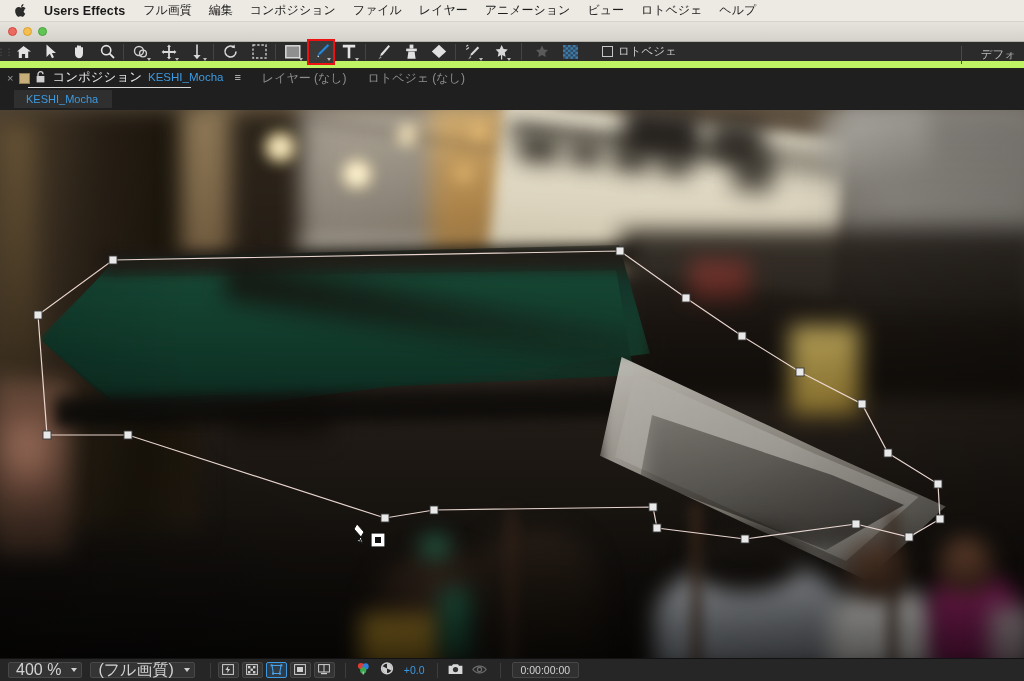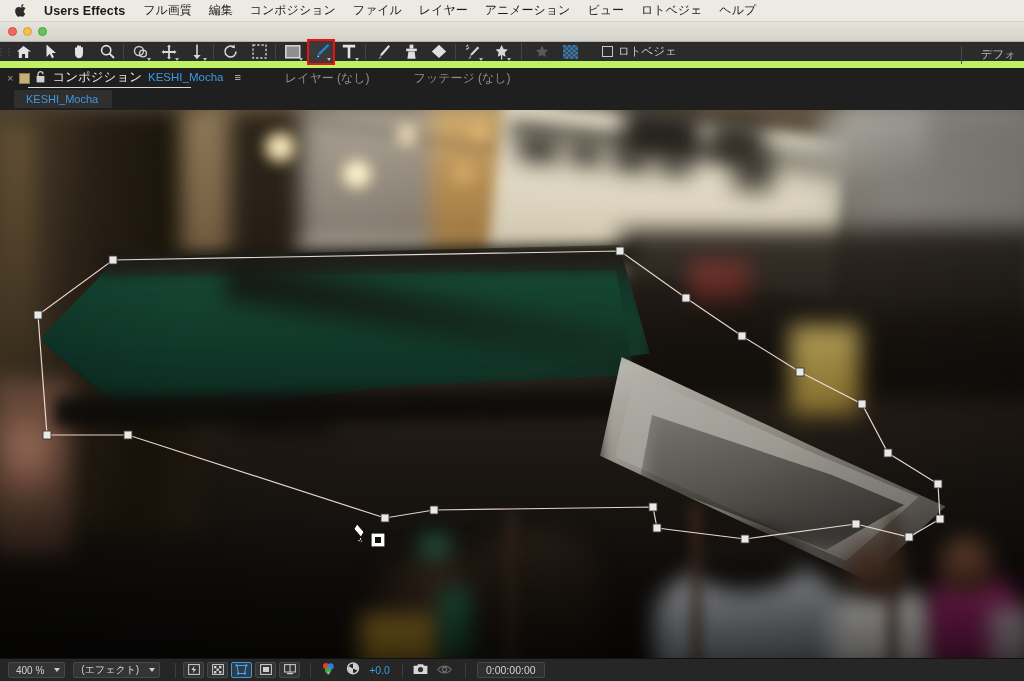--- a/index.html
+++ b/index.html
@@ -126,21 +126,21 @@
     position: relative; padding-bottom: 2px;
   }
   .tab-main .t1 { font-size: 12.5px; color: #e4e4e4; }
   .tab-main .t2 { font-size: 11.5px; color: #3d9ae0; }
   .tab-menu { color: #cfcfcf; font-size: 11px; margin-left: 5px; }
   .tab-underline {
     position: absolute; left: 28px; top: 87px; width: 163px; height: 2px;
     background: #d8d8d8;
   }
   .tab-dim {
-    font-size: 12px; color: #8d8d8d; margin-left: 44px;
+    font-size: 12px; color: #8d8d8d; margin-left: 21px;
   }
 
   
   .crumbrow {
     position: absolute; left: 0; top: 88px; width: 1024px; height: 22px;
     background: #1f1f1f;
   }
   .crumb {
     position: absolute; left: 14px; top: 2px;
     background: #2f2f2f;
@@ -182,21 +182,21 @@
     position: absolute; left: 0; top: 658px; width: 1024px; height: 23px;
     background: #262626; border-top: 1px solid #121212;
     display: flex; align-items: center; padding-left: 8px;
   }
   .sel {
     height: 16px; display: flex; align-items: center;
     background: #343434; border: 1px solid #484848;
     border-radius: 2px; padding: 0 4px 0 7px;
     margin-right: 8px;
   }
-  .sel .v { font-size: 10px; color: #d2d2d2; }
+  .sel .v { font-size: 16px; color: #d2d2d2; }
   .sel .chev {
     margin-left: 10px; width: 0; height: 0;
     border-left: 3.5px solid transparent;
     border-right: 3.5px solid transparent;
     border-top: 4px solid #cfcfcf;
   }
   .sb-sep { width: 1px; height: 15px; background: #3d3d3d; margin: 0 7px; }
   .sbtn {
     width: 21px; height: 16px; margin-right: 3px;
     display: flex; align-items: center; justify-content: center;
@@ -457,21 +457,21 @@
           <path d="M2 5V3.2a2.5 2.5 0 0 1 5 0" fill="none" stroke="#cfcfcf" stroke-width="1.3"></path>
           <rect x="0.6" y="5" width="7.8" height="6.4" fill="#cfcfcf"></rect>
         </svg>
     </span>
     <div class="tab-main">
       <span class="t1">コンポジション</span>
       <span class="t2">KESHI_Mocha</span>
       <span class="tab-menu">≡</span>
     </div>
     <span class="tab-dim">レイヤー (なし)</span>
-    <span class="tab-dim">フッテージ (なし)</span>
+    <span class="tab-dim">ロトベジェ (なし)</span>
   </div>
   <div class="tab-underline"></div>
 
   <div class="crumbrow">
     <div class="crumb">KESHI_Mocha</div>
   </div>
 
   <div class="viewer">
     <div class="crumb-blue-line"></div>
 
@@ -660,21 +660,21 @@
       </svg>
     </div>
   </div>
 
   <div class="statusbar">
     <div class="sel">
       <span class="v">400 %</span>
       <span class="chev"></span>
     </div>
     <div class="sel">
-      <span class="v">(エフェクト)</span>
+      <span class="v">(フル画質)</span>
       <span class="chev"></span>
     </div>
 
     <div class="sb-sep"></div>
 
     <div class="sbtn">
       <span>
         <svg width="12" height="11" viewBox="0 0 12 11">
             <rect x="0.6" y="0.6" width="10.8" height="9.8" fill="none" stroke="#cfcfcf" stroke-width="1"></rect>
             <path d="M6.4 1.8 L3.4 6 H5.6 L5 9.2 L8.2 5 H6z" fill="#cfcfcf"></path>

